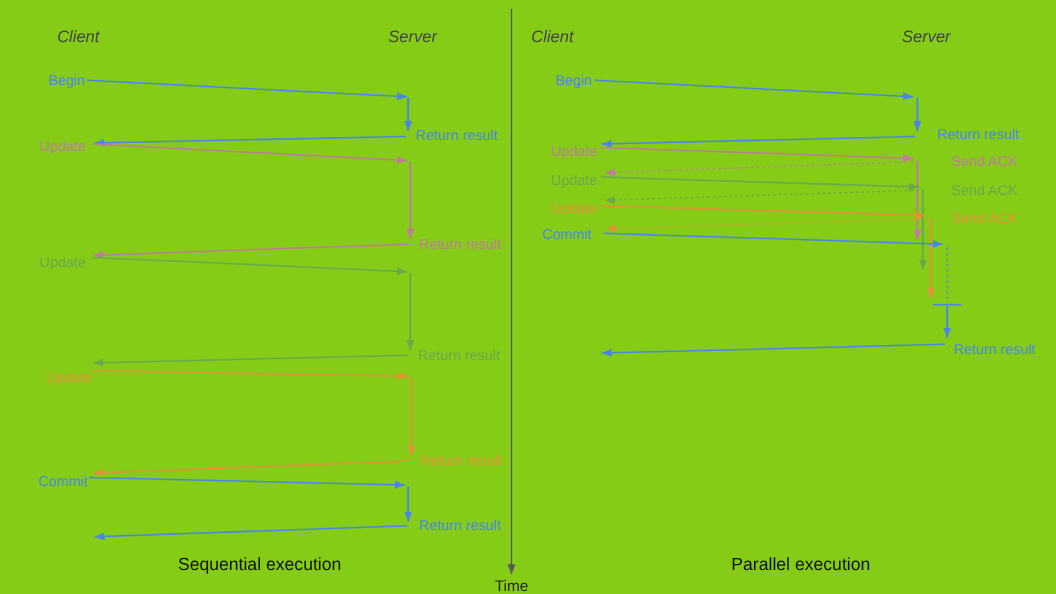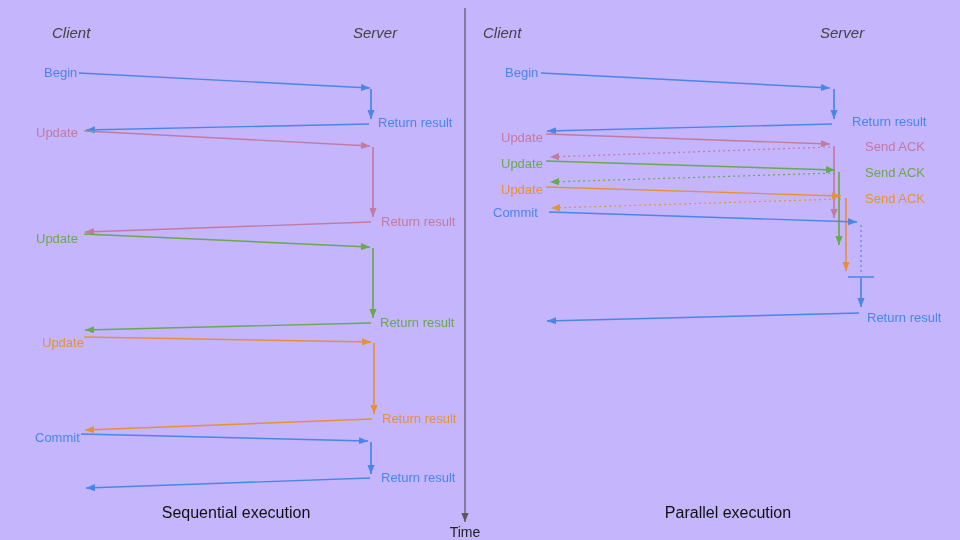--- a/index.html
+++ b/index.html
@@ -1,16 +1,16 @@
 <!DOCTYPE html>
 <html><head>
 <meta charset="utf-8">
 <style>
   html,body{margin:0;padding:0;background:#fff;}
-  #stage{position:relative;width:960px;height:540px;background:#c4b5fd;overflow:hidden;
+  #stage{position:relative;width:960px;height:540px;background:#84cc16;overflow:hidden;
          font-family:"Liberation Sans",sans-serif;}
   svg{position:absolute;left:0;top:0;}
   .lbl{font:13px "Liberation Sans",sans-serif;}
   .hdr{font:italic 15px "Liberation Sans",sans-serif;fill:#434343;}
   .cap{font:16px "Liberation Sans",sans-serif;fill:#111111;text-anchor:middle;}
   .time{font:14px "Liberation Sans",sans-serif;fill:#222222;text-anchor:middle;}
   .req{fill:none;stroke-width:1.4;}
   .vert{fill:none;stroke-width:1.7;}
   .dot{fill:none;stroke-width:1.2;stroke-dasharray:2 3;}
   .tick{fill:none;stroke-width:1.5;}

